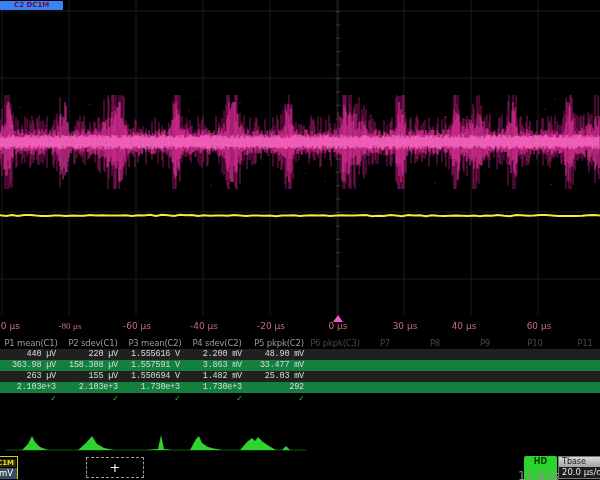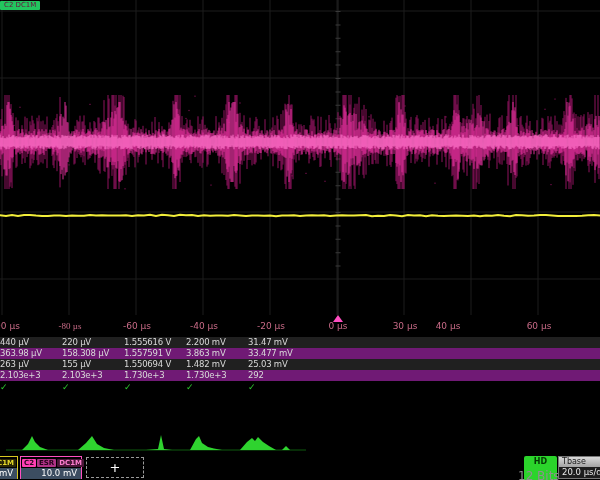--- a/index.html
+++ b/index.html
@@ -3,44 +3,44 @@
 <meta charset="utf-8">
 <style>
   html,body{margin:0;padding:0;background:#000;}
   body{width:600px;height:480px;overflow:hidden;position:relative;
        font-family:"DejaVu Sans",sans-serif;-webkit-font-smoothing:antialiased;}
   #screen{position:absolute;inset:0;width:600px;height:480px;background:#000;}
 
   
   .plot{position:absolute;left:0;top:0;width:600px;height:316px;display:block;}
   .grid-label-badge{position:absolute;left:0;top:1px;height:9px;line-height:9px;
-    padding:0 4px;background:#22c55e;color:#6b0e3f;font-size:7px;font-weight:normal;
+    padding:0 14px;background:#3b82f6;color:#6b0e3f;font-size:7px;font-weight:bold;
     border-radius:1px;white-space:nowrap;}
 
   
   .axis-row{position:absolute;left:0;top:315px;width:600px;height:21px;overflow:hidden;}
   .axis-label{position:absolute;top:6px;transform:translateX(-50%);color:#c76a86;
     font-size:9px;white-space:nowrap;}
   .trig-marker{position:absolute;left:338px;top:0;transform:translateX(-50%);
     width:0;height:0;border-left:5px solid transparent;border-right:5px solid transparent;
     border-bottom:7px solid #ff4fc1;}
 
   
   .mtable{position:absolute;left:0;top:337px;width:600px;}
   .mt-header{display:flex;height:12px;}
   .mt-h{font-size:8.5px;line-height:12px;text-align:center;white-space:nowrap;
     flex:0 0 auto;letter-spacing:-0.2px;}
   .mt-h.active{width:62px;color:#9a9a9a;}
   .mt-h.inactive{width:50px;color:#474747;}
   .mt-row{display:flex;height:11px;}
   .mt-row.odd{background:#202020;}
-  .mt-row.even{background:#701a75;}
+  .mt-row.even{background:#15803d;}
   .mt-c{width:62px;flex:0 0 auto;font-size:8.5px;line-height:11px;color:#d9d9d9;
-    padding-right:6px;box-sizing:border-box;white-space:nowrap;
-    letter-spacing:-0.2px;}
+    text-align:right;padding-right:6px;box-sizing:border-box;white-space:nowrap;
+    letter-spacing:-0.2px;font-family:Liberation Mono, monospace;}
   .mt-checks{display:flex;height:13px;background:#000;}
   .mt-checks .mt-c{color:#2ecc2e;font-size:9px;line-height:13px;font-weight:bold;}
 
   
   .histicons{position:absolute;left:0;top:432px;width:600px;height:22px;display:block;}
 
   
   .bottombar{position:absolute;left:0;top:455px;width:600px;height:25px;background:#000;overflow:hidden;}
   .chbox{position:absolute;top:1px;width:62px;height:23px;box-sizing:border-box;background:#000;}
   .chbox .ch-top{height:11px;display:flex;align-items:center;gap:1px;padding:1px 1px 0 1px;box-sizing:border-box;}
@@ -101,33 +101,46 @@
   <div class="axis-row">
     <div class="trig-marker"></div>
     <div id="axis-labels">
         <span class="axis-label" style="left: 3px;">-100 µs</span>
         <span class="axis-label" style="left: 70px; font-family: Liberation Serif, serif;">-80 µs</span>
         <span class="axis-label" style="left: 137px;">-60 µs</span>
         <span class="axis-label" style="left: 204px; text-align: center;">-40 µs</span>
         <span class="axis-label" style="left: 271px;">-20 µs</span>
         <span class="axis-label" style="left: 338px;">0 µs</span>
         <span class="axis-label" style="left: 405px;">30 µs</span>
-        <span class="axis-label" style="left: 448px;">40 µs</span>
+        <span class="axis-label" style="left: 464px;">40 µs</span>
         <span class="axis-label" style="left: 539px;">60 µs</span>
       </div>
   </div>
 
   <div class="mtable">
+    <div class="mt-header" id="mt-header">
+        <div class="mt-h active">P1 mean(C1)</div>
+        <div class="mt-h active">P2 sdev(C1)</div>
+        <div class="mt-h active">P3 mean(C2)</div>
+        <div class="mt-h active">P4 sdev(C2)</div>
+        <div class="mt-h active">P5 pkpk(C2)</div>
+        <div class="mt-h inactive">P6 pkpk(C3)</div>
+        <div class="mt-h inactive">P7</div>
+        <div class="mt-h inactive">P8</div>
+        <div class="mt-h inactive">P9</div>
+        <div class="mt-h inactive">P10</div>
+        <div class="mt-h inactive">P11</div>
+      </div>
     <div id="mt-body">
         <div class="mt-row odd">
           <div class="mt-c">440 µV</div>
           <div class="mt-c">220 µV</div>
           <div class="mt-c">1.555616 V</div>
           <div class="mt-c">2.200 mV</div>
-          <div class="mt-c">31.47 mV</div>
+          <div class="mt-c">48.90 mV</div>
         </div>
         <div class="mt-row even">
           <div class="mt-c">363.98 µV</div>
           <div class="mt-c">158.308 µV</div>
           <div class="mt-c">1.557591 V</div>
           <div class="mt-c">3.863 mV</div>
           <div class="mt-c">33.477 mV</div>
         </div>
         <div class="mt-row odd">
           <div class="mt-c">263 µV</div>
@@ -165,28 +178,20 @@
 
   <div class="bottombar">
 
     <div class="chbox c1">
       <div class="ch-top">
         <span class="chip chip-coupling">DC1M</span>
       </div>
       <div class="ch-val">0 mV</div>
     </div>
 
-    <div class="chbox c2">
-      <div class="ch-top">
-        <span class="chip chip-c2name">C2</span>
-        <span class="chip chip-esr">ESR</span>
-        <span class="chip chip-coupling">DC1M</span>
-      </div>
-      <div class="ch-val">10.0 mV</div>
-    </div>
 
     <div class="addbox">+</div>
 
     <div class="hdbadge">HD</div>
     <div class="hdbits">12 Bits</div>
 
     <div class="tbasebox">
       <div class="tb-head">Tbase</div>
       <div class="tb-val">20.0 µs/div</div>
     </div>

